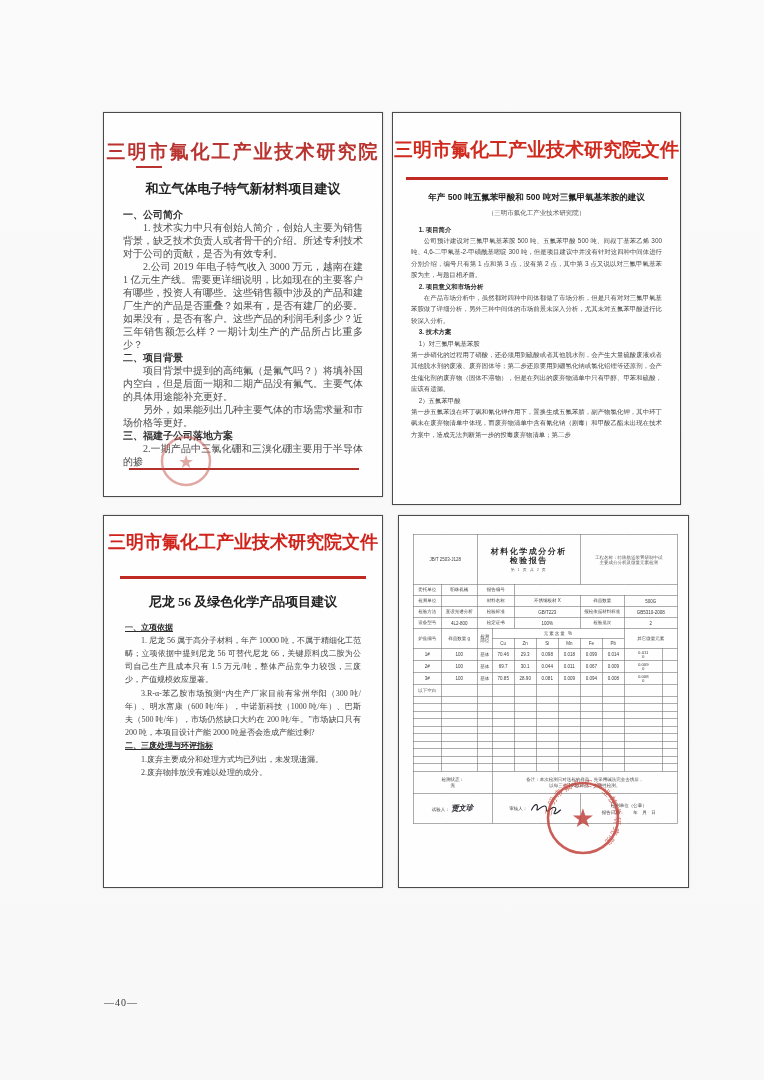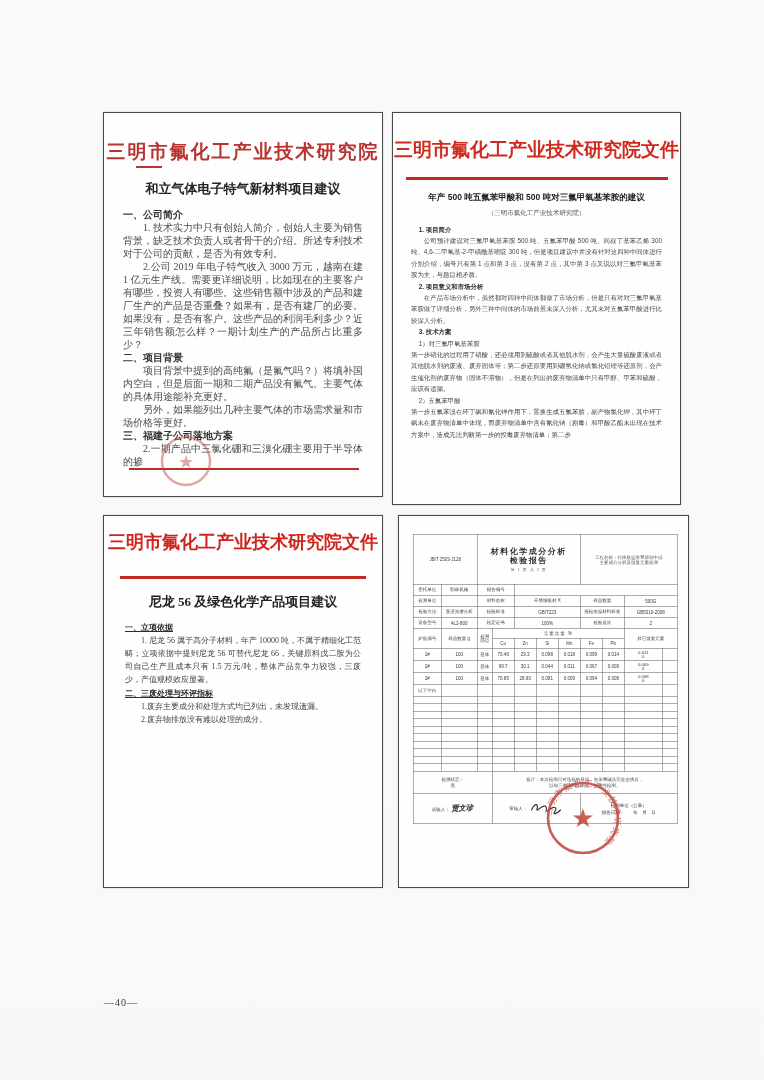--- a/index.html
+++ b/index.html
@@ -126,20 +126,21 @@
     </div>
   </div>
 
   <div class="doc" id="doc3">
     <div class="title">三明市氟化工产业技术研究院文件</div>
     <div class="rule"></div>
     <div class="heading">尼龙 56 及绿色化学产品项目建议</div>
     <div class="body">
       <div class="h">一、立项依据</div>
       <p class="p">1. 尼龙 56 属于高分子材料，年产 10000 吨，不属于精细化工范畴；立项依据中提到尼龙 56 可替代尼龙 66，关键原料戊二胺为公司自己生产且成本只有 1.5 万元/吨，整体产品竞争力较强，三废少，产值规模效应显著。</p>
+      <p class="p">3.R-α-苯乙胺市场预测“内生产厂家目前有常州华阳（300 吨/年）、明水富康（600 吨/年），中诺新科技（1000 吨/年）、巴斯夫（500 吨/年），市场仍然缺口大约在 200 吨/年。”市场缺口只有 200 吨，本项目设计产能 2000 吨是否会造成产能过剩?</p>
       <div class="h">二、三废处理与环评指标</div>
       <p class="p">1.废弃主要成分和处理方式均已列出，未发现遗漏。</p>
       <p class="p">2.废弃物排放没有难以处理的成分。</p>
     </div>
   </div>
 
   <div class="doc" id="doc4">
     <div class="report-scale">
       <table class="report">
         <colgroup>

